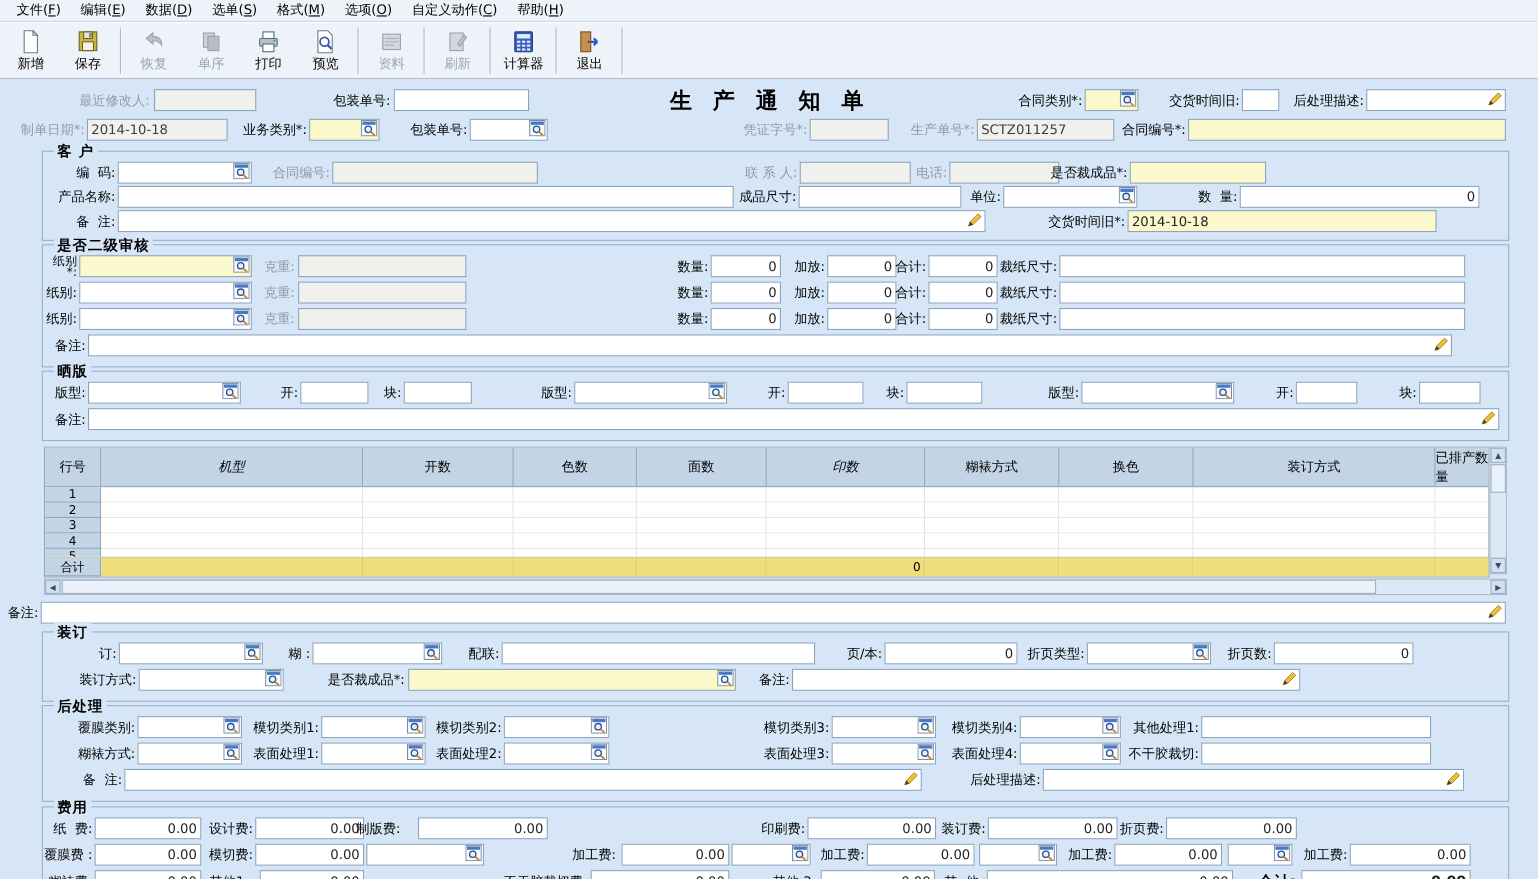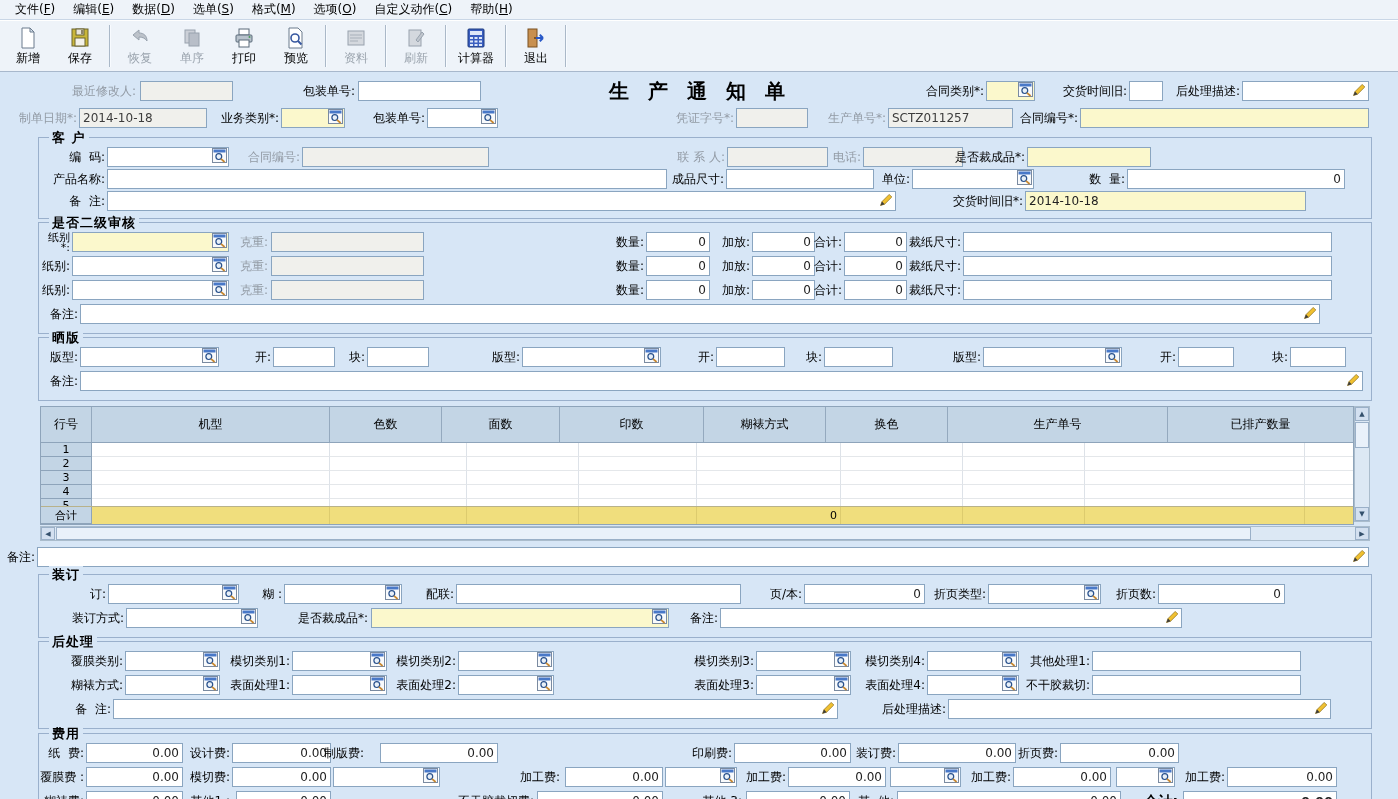--- a/index.html
+++ b/index.html
@@ -564,27 +564,28 @@
                 <path d="M1.5 13.5 L3 9.6 L5.6 12.2 Z" fill="#3c3c3c"></path>
               </svg></span>
           </span>
         </div>
       </div>
     </div>
     <div id="table-wrap">
       <div class="tbl">
         <div class="t-head">
           <div class="th" style="width: 51px;">行号</div>
-          <div class="th" style="width: 238px;">机型</div>
+          <div class="th" style="width: 238px; font-style: italic;">机型</div>
+          <div class="th" style="width: 137px;">开数</div>
           <div class="th" style="width: 112px;">色数</div>
           <div class="th" style="width: 118px;">面数</div>
-          <div class="th" style="width: 144px;">印数</div>
+          <div class="th" style="width: 144px; font-style: italic;">印数</div>
           <div class="th" style="width: 122px;">糊裱方式</div>
           <div class="th" style="width: 122px;">换色</div>
-          <div class="th" style="width: 220px;">生产单号</div>
+          <div class="th" style="width: 220px;">装订方式</div>
           <div class="th">已排产数量</div>
         </div>
         <div class="t-body">
           <div class="tr">
             <div class="rownum" style="width: 51px;">1</div>
             <div class="td" style="width: 238px;"></div>
             <div class="td" style="width: 137px;"></div>
             <div class="td" style="width: 112px;"></div>
             <div class="td" style="width: 118px;"></div>
             <div class="td" style="width: 144px;"></div>

